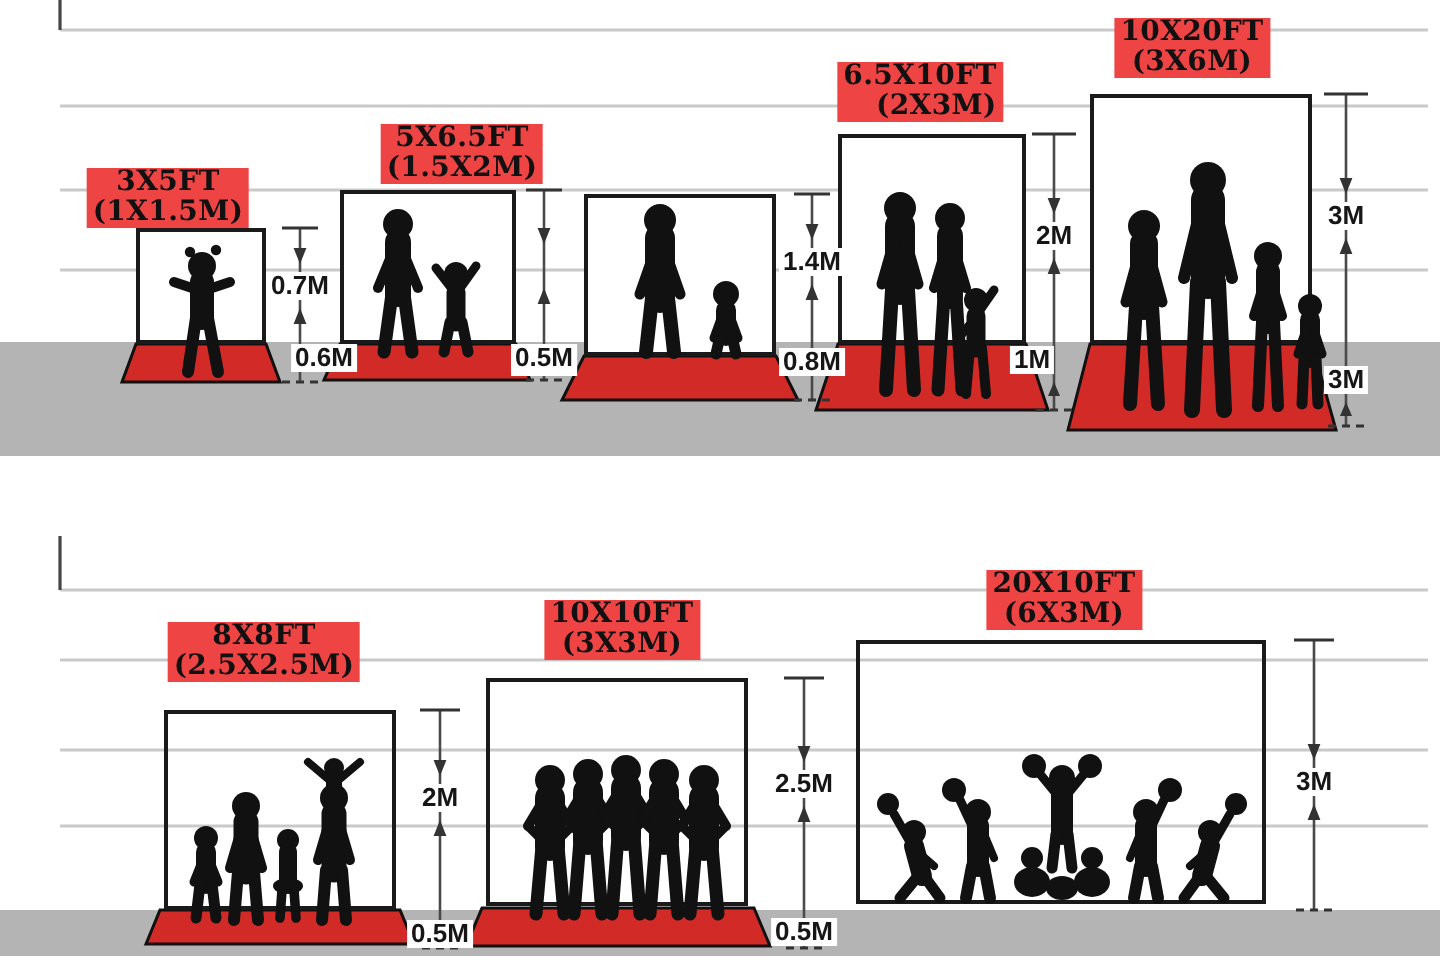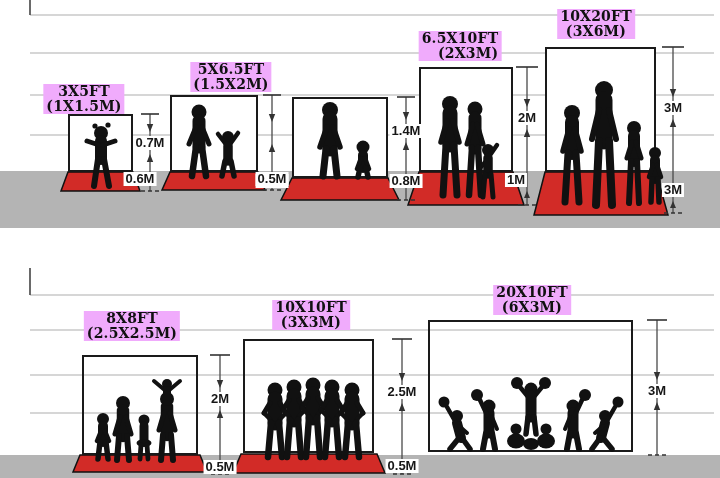--- a/index.html
+++ b/index.html
@@ -5,21 +5,21 @@
   html,body{margin:0;padding:0;background:#fff;}
   #stage{position:relative;width:720px;height:478px;background:#fff;overflow:hidden;
          font-family:"Liberation Sans","DejaVu Sans",sans-serif;}
   .layer{position:absolute;left:0;top:0;}
   .band{position:absolute;left:0;width:720px;background:var(--gray,#b4b4b4);}
   .backdrop{position:absolute;border:2px solid #1a1a1a;box-sizing:border-box;}
   .backdrop.opaque{background:#ffffff;}
   .ptitle{position:absolute;transform:translateX(-50%);text-align:center;white-space:nowrap;
           font-family:"DejaVu Serif","Liberation Serif",serif;font-weight:bold;
           font-size:14px;line-height:15px;letter-spacing:.2px;color:#111;
-          background:#f0abfc;padding:0 3px;}
+          background:#ef4444;padding:0 3px;}
   .mlabel{position:absolute;transform:translate(-50%,-50%);white-space:nowrap;
           font-weight:bold;font-size:13px;line-height:14px;color:#161616;
           background:#fff;padding:0 2px;}
   svg{display:block;}
 </style>
 </head>
 <body>
 
 <div id="stage">
 
@@ -320,21 +320,21 @@
       <g>
         <line x1="657" y1="320" x2="657" y2="455" style="stroke:#4a4a4a;stroke-width:1.3"></line>
         <line x1="647" y1="320" x2="667" y2="320" style="stroke:#333;stroke-width:1.6"></line>
         <polygon points="653.8,372 660.2,372 657,380" style="fill:#333"></polygon>
         <polygon points="653.8,410 660.2,410 657,402" style="fill:#333"></polygon>
         <line x1="648" y1="455" x2="666" y2="455" style="stroke:#333;stroke-width:1.4" stroke-dasharray="4 3"></line>
       </g>
     </svg>
 
   <div class="mlabel" style="left:150px;top:143px;">0.7M</div>
-  <div class="mlabel" style="left:140px;top:179px;text-align:right;">0.6M</div>
+  <div class="mlabel" style="left:162px;top:179px;text-align:right;">0.6M</div>
   <div class="mlabel" style="left:272px;top:133px;margin-top:48px;">1.5M</div>
   <div class="mlabel" style="left:272px;top:179px;">0.5M</div>
   <div class="mlabel" style="left:406px;top:131px;">1.4M</div>
   <div class="mlabel" style="left:406px;top:181px;">0.8M</div>
   <div class="mlabel" style="left:527px;top:118px;">2M</div>
   <div class="mlabel" style="left:516px;top:180px;">1M</div>
   <div class="mlabel" style="left:673px;top:108px;">3M</div>
   <div class="mlabel" style="left:673px;top:190px;">3M</div>
   <div class="mlabel" style="left:220px;top:399px;">2M</div>
   <div class="mlabel" style="left:220px;top:467px;">0.5M</div>

